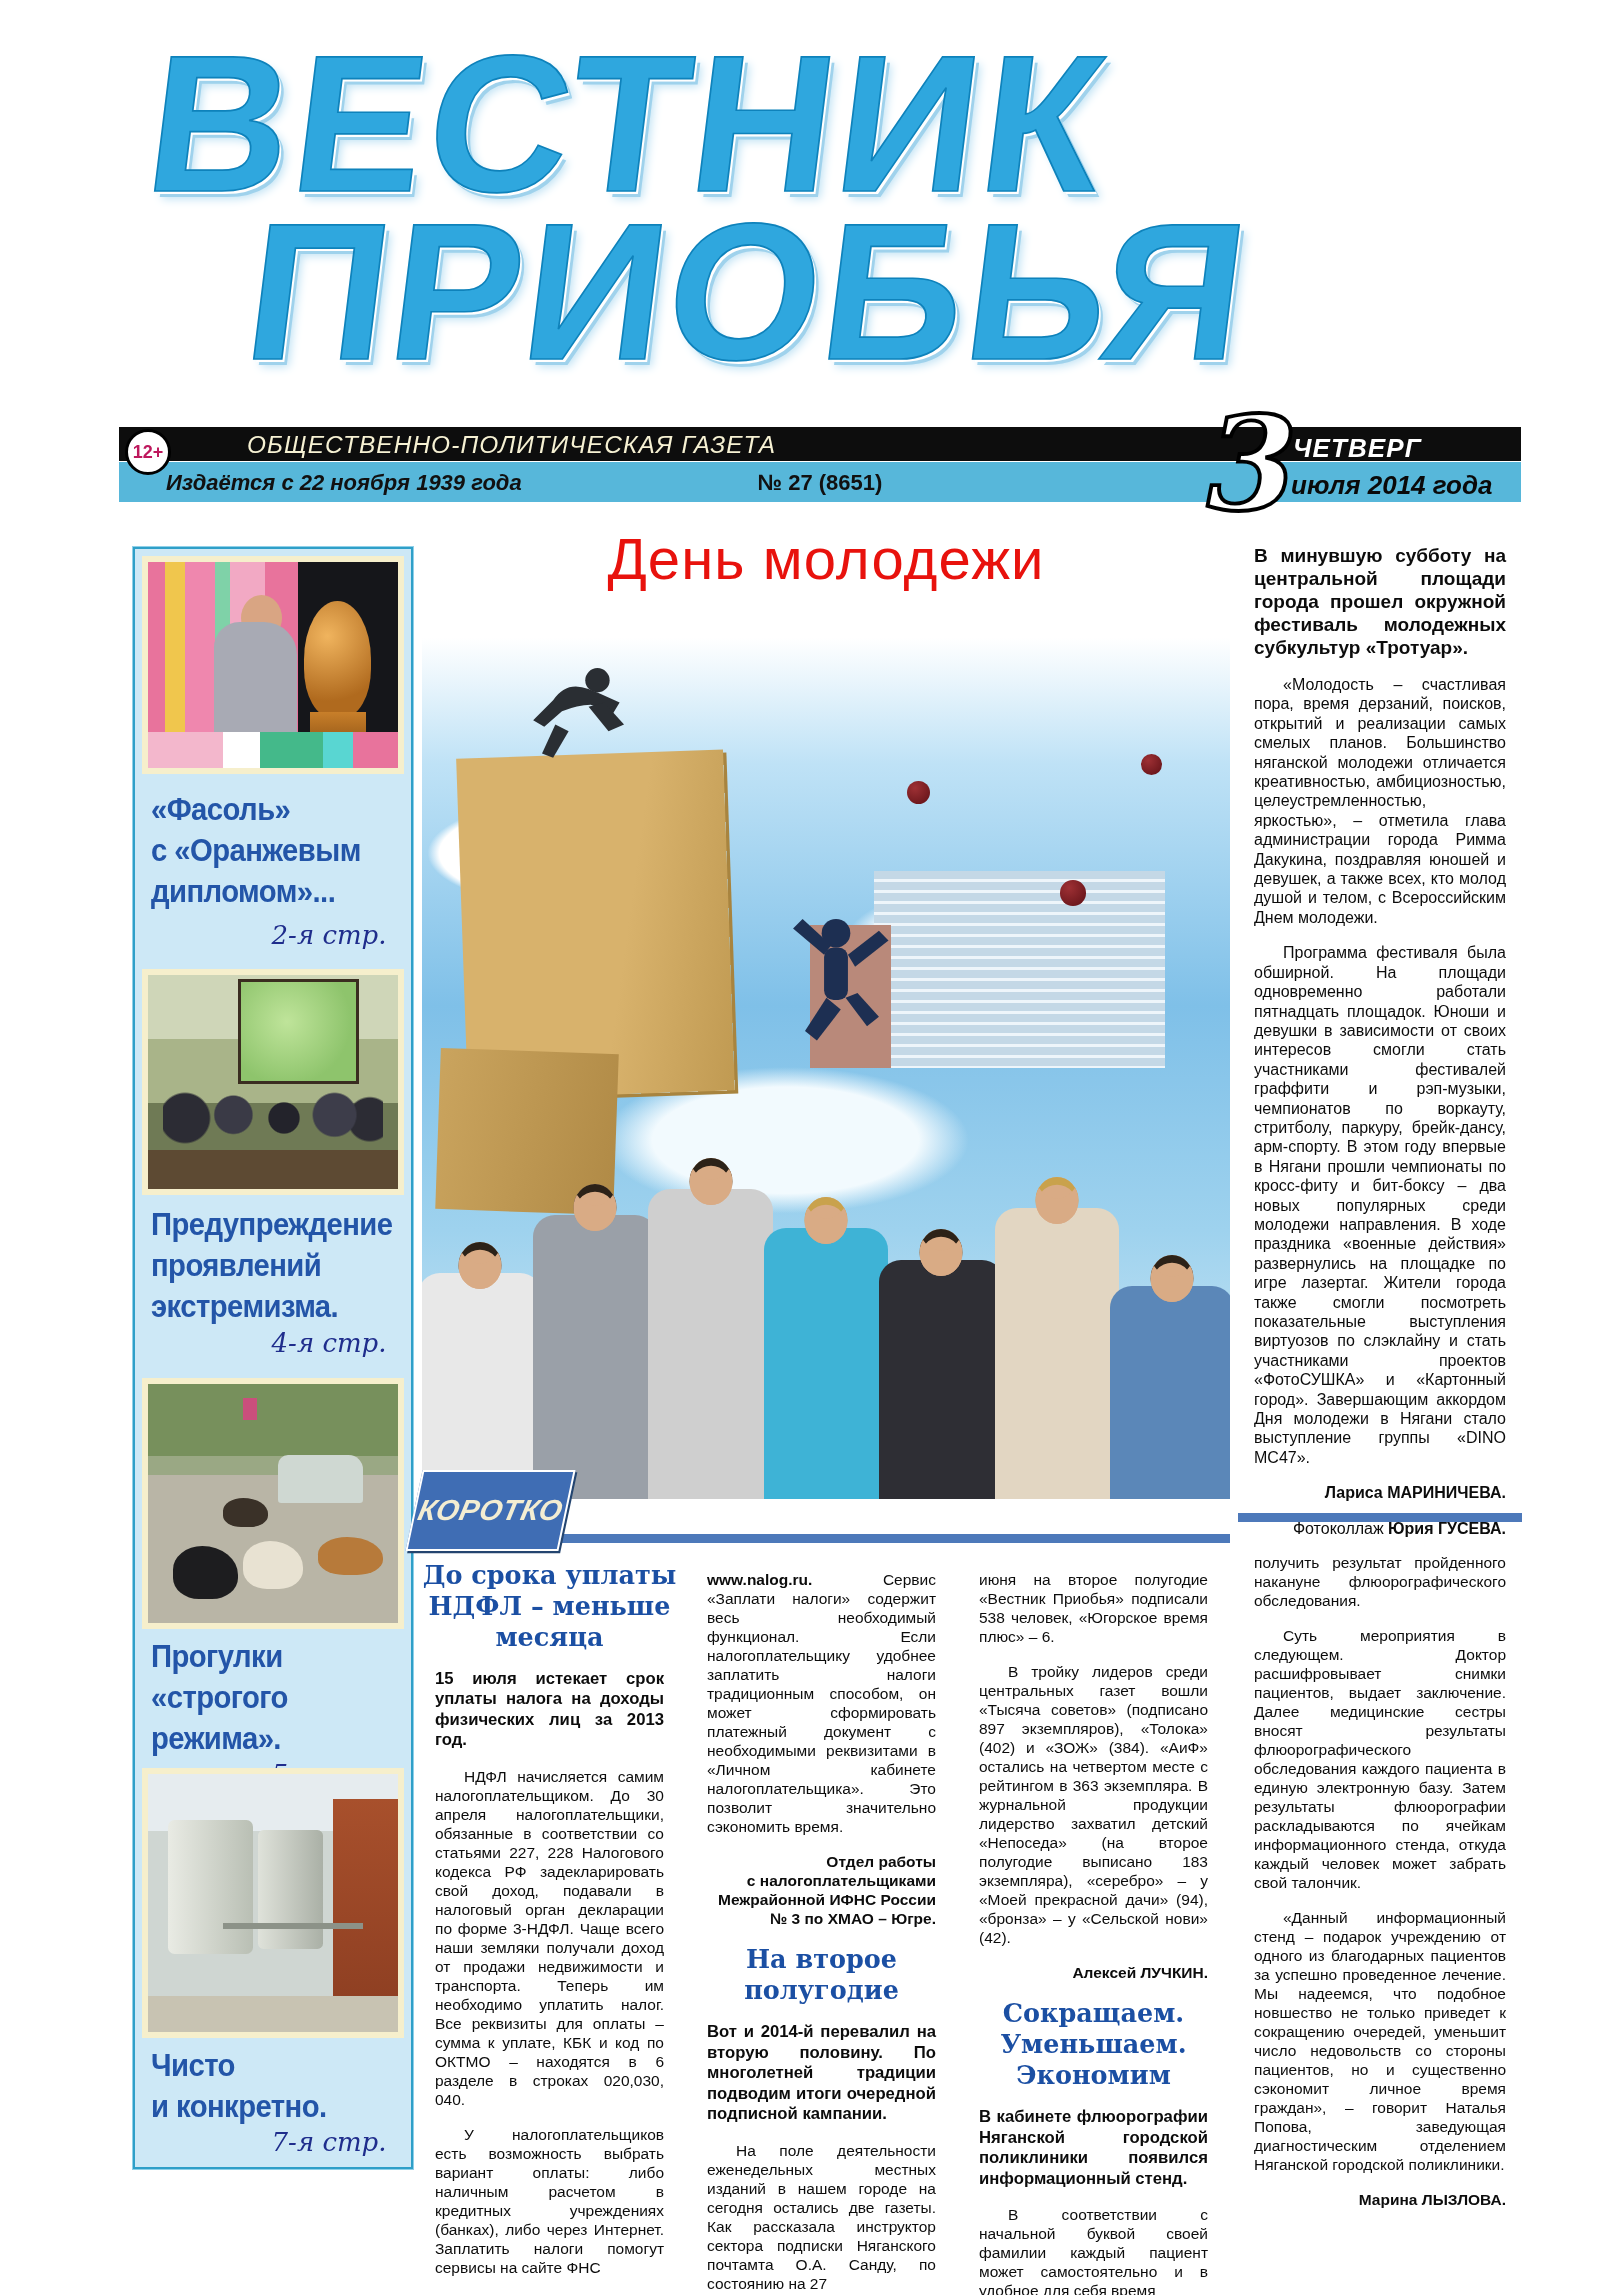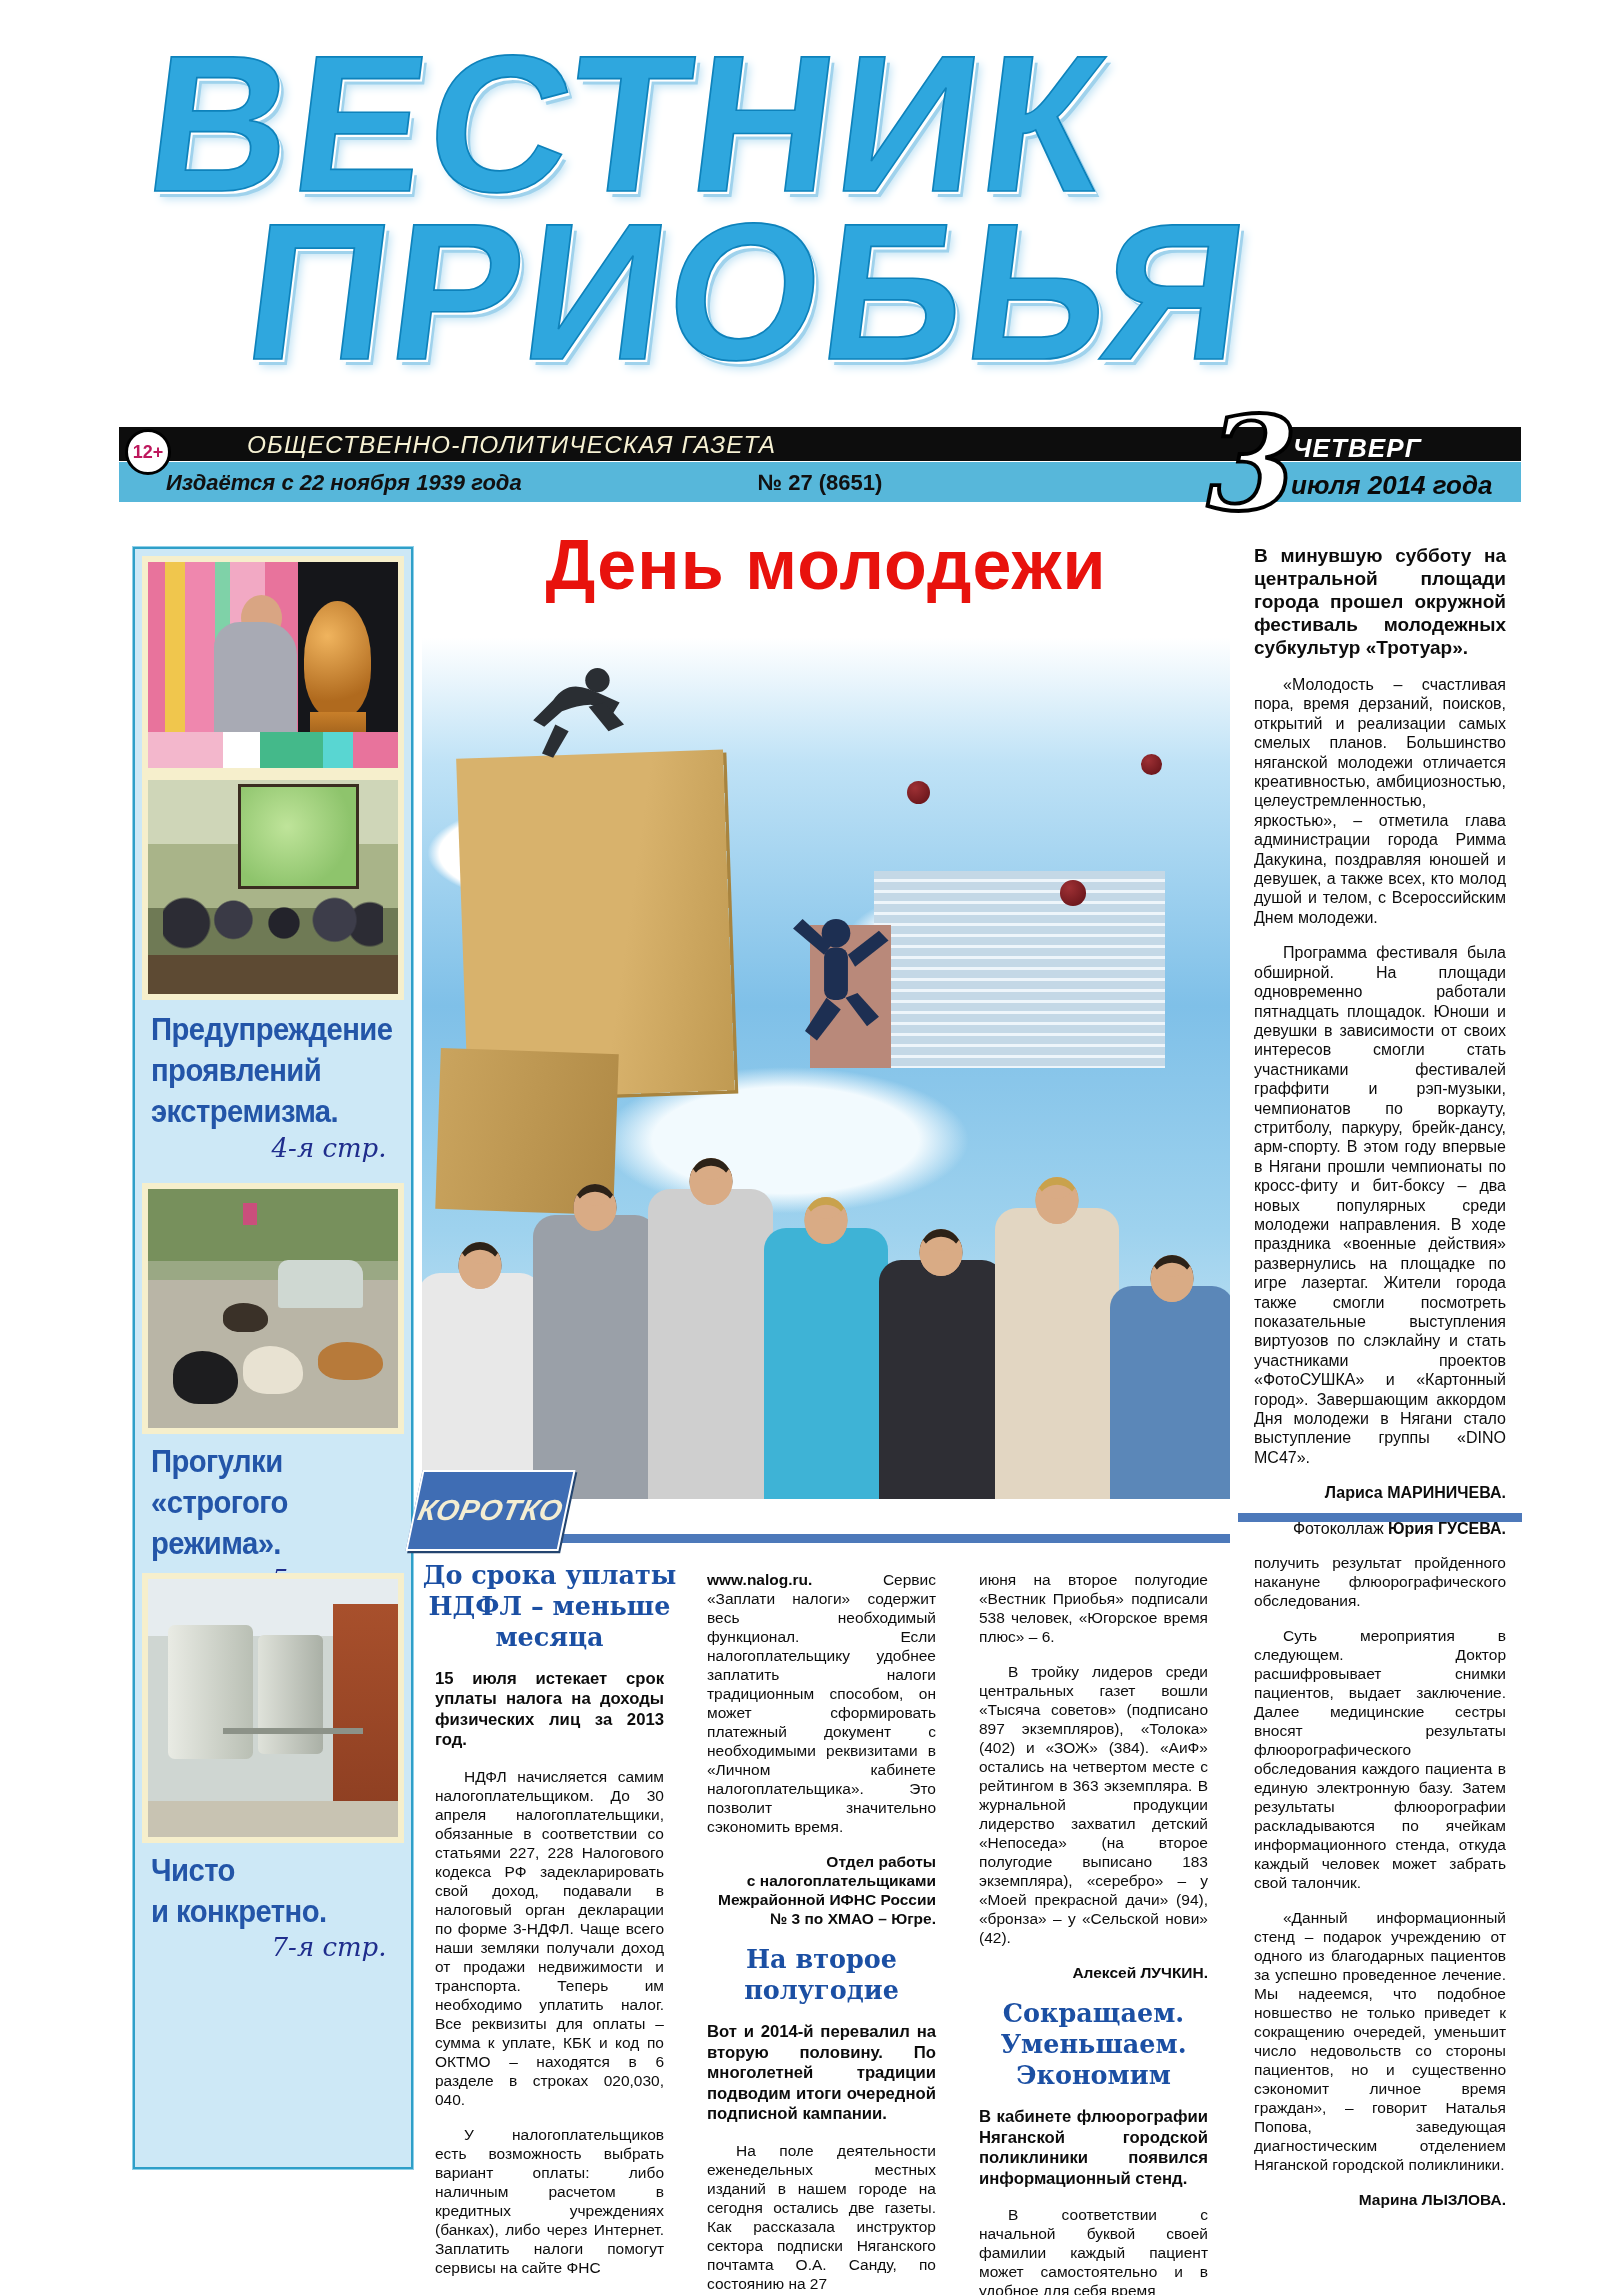--- a/index.html
+++ b/index.html
@@ -82,21 +82,21 @@
         background:linear-gradient(90deg,#e9ebe4,#b9bfb4);}
   .ph-industrial .tank2{position:absolute;left:44%;top:22%;width:26%;height:46%;border-radius:5.6px;
         background:linear-gradient(90deg,#dfe2da,#aab0a6);}
   .ph-industrial .brick{position:absolute;right:0;top:10%;width:26%;height:80%;
         background:linear-gradient(180deg,#a8502c,#8e3f22);}
   .ph-industrial .pipe{position:absolute;left:30%;top:58%;width:56%;height:5.6px;background:#8c9288;}
   .ph-industrial .ground{position:absolute;left:0;bottom:0;width:100%;height:14%;background:#c8c3b2;}
 
   
   .headline{position:absolute;left:422px;top:525px;width:808px;text-align:center;
-        font-size:70px;font-weight:bold;color:#e8120d;letter-spacing:1.1px;z-index:4;white-space:nowrap;}
+        font-size:58px;font-weight:normal;color:#e8120d;letter-spacing:1.1px;z-index:4;white-space:nowrap;}
   .collage{position:absolute;left:422px;top:602px;width:808px;height:897px;overflow:hidden;
         background:
          radial-gradient(ellipse 233px 89px at 18% 28%,#ffffff 0 55%,transparent 60%),
          radial-gradient(ellipse 289px 111px at 72% 38%,#ffffff 0 45%,transparent 55%),
          radial-gradient(ellipse 333px 133px at 45% 60%,#f2fafe 0 40%,transparent 55%),
          linear-gradient(180deg,#ffffff 0 4%,#bfe2f6 18%,#7fc0e8 45%,#9ed2ee 70%,#dceef7 100%);}
   .plywood{position:absolute;left:5%;top:17%;width:33%;height:38%;transform:rotate(-2deg);
         background:linear-gradient(100deg,#d8b26c 0 60%,#c09a52 100%);box-shadow:3.3px 3.3px 0 #a8843f;}
   .plywood2{position:absolute;left:2%;top:50%;width:22%;height:18%;transform:rotate(2deg);
         background:linear-gradient(100deg,#caa45e,#b08a46);}
@@ -176,20 +176,26 @@
   <div class="weekday">ЧЕТВЕРГ</div>
   <div class="issue-date">июля 2014 года</div>
 
   <div class="sidebar">
     <div class="sb-photo ph-stage" style="height:218px;">
       <div class="owl"></div>
       <div class="owl-base"></div>
       <div class="speaker-head"></div>
       <div class="speaker"></div>
       <div class="table"></div>
+    </div>
+    <div class="sb-teaser" style="height:195px;">
+      <div class="sb-title">«Фасоль»
+с «Оранжевым
+дипломом»...</div>
+      <div class="sb-page">2-я стр.</div>
     </div>
     <div class="sb-photo ph-meeting" style="height:226px;">
       <div class="map"></div>
       <div class="men"></div>
       <div class="desk"></div>
     </div>
     <div class="sb-teaser" style="height:183px;padding-top:9px;">
       <div class="sb-title">Предупреждение
 проявлений
 экстремизма.</div>

